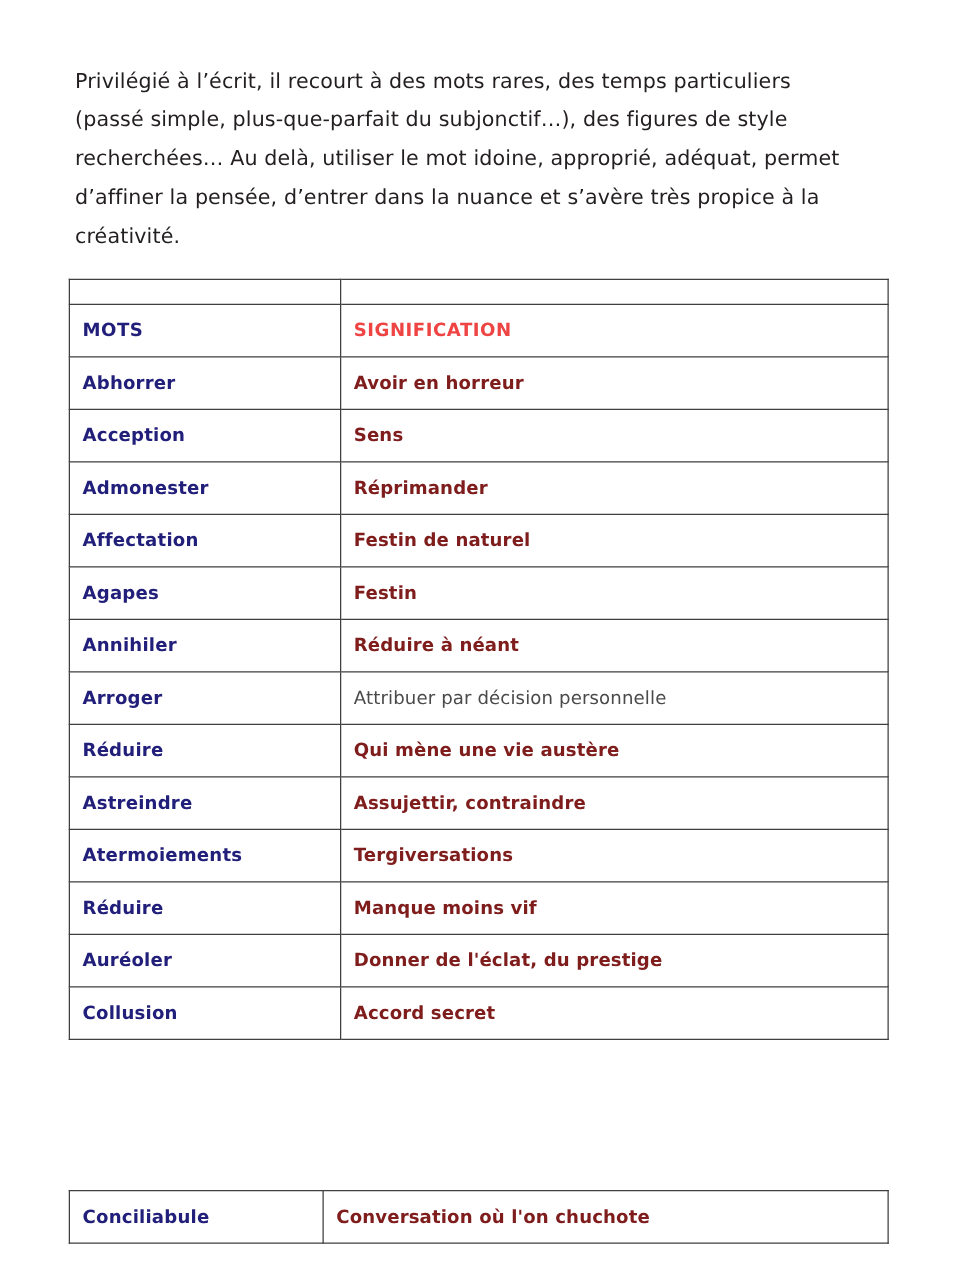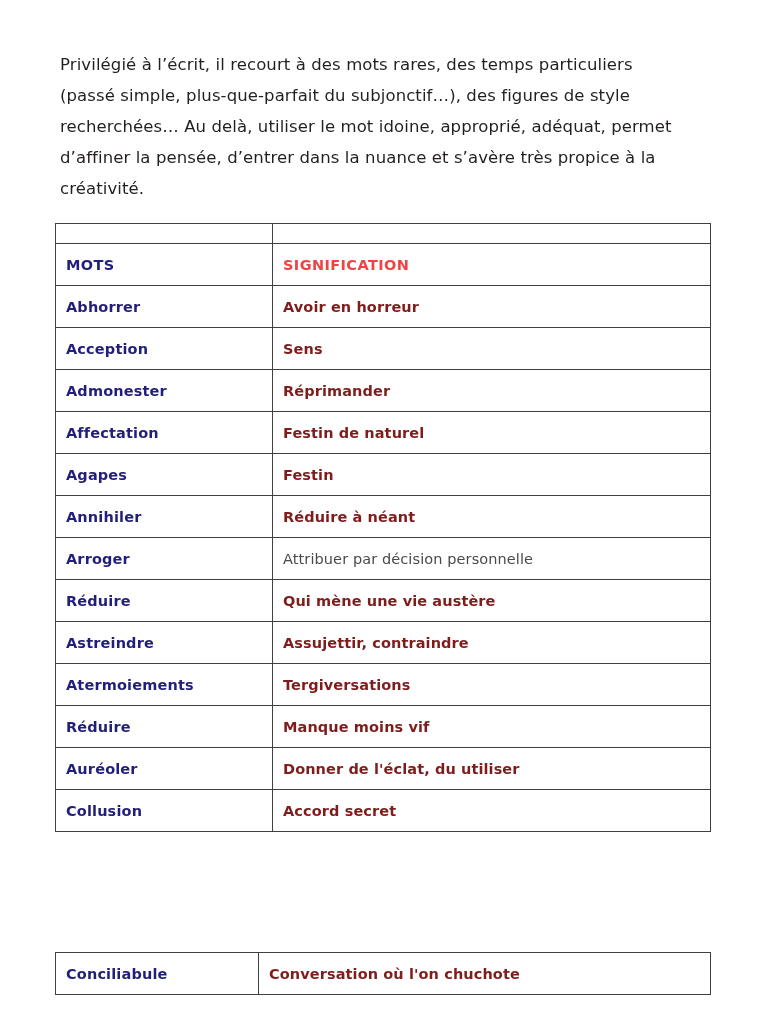--- a/index.html
+++ b/index.html
@@ -172,21 +172,21 @@
         <tr class="data-row">
           <td class="cell-word">Atermoiements</td>
           <td class="cell-meaning">Tergiversations</td>
         </tr>
         <tr class="data-row">
           <td class="cell-word">Réduire</td>
           <td class="cell-meaning">Manque moins vif</td>
         </tr>
         <tr class="data-row">
           <td class="cell-word">Auréoler</td>
-          <td class="cell-meaning">Donner de l'éclat, du utiliser</td>
+          <td class="cell-meaning">Donner de l'éclat, du prestige</td>
         </tr>
         <tr class="data-row">
           <td class="cell-word">Collusion</td>
           <td class="cell-meaning">Accord secret</td>
         </tr>
       </tbody>
   </table>
 
   <table class="vocab-table secondary">
     <colgroup>

